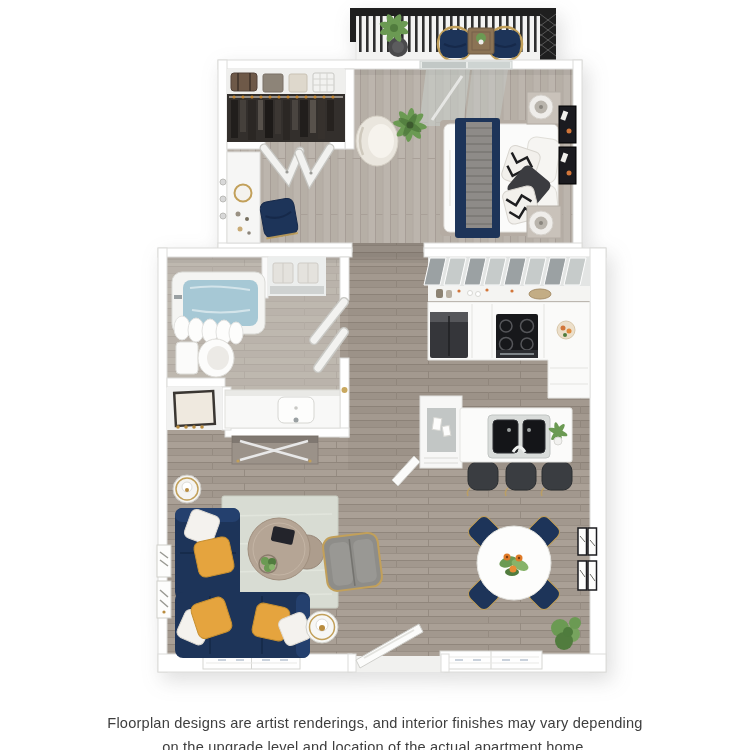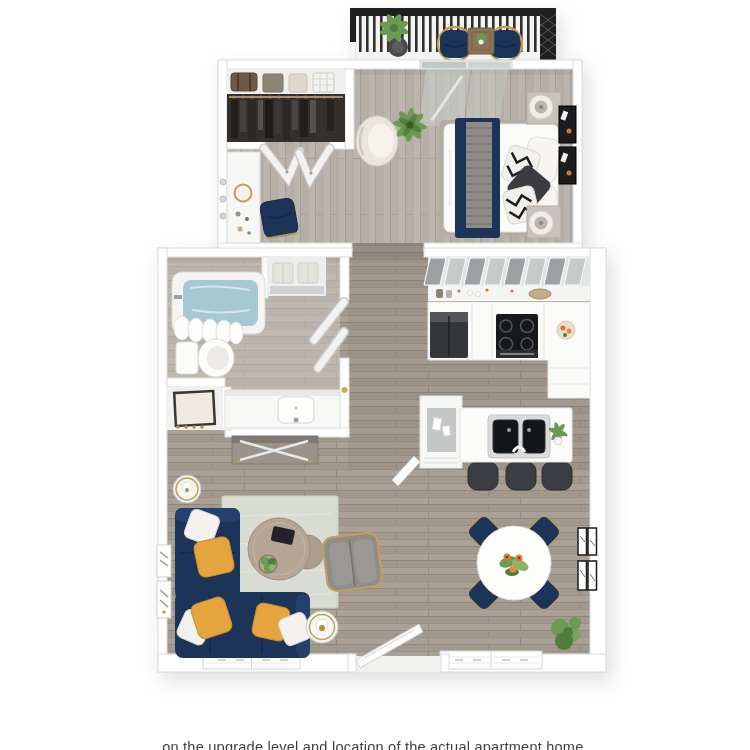--- a/index.html
+++ b/index.html
@@ -612,15 +612,15 @@
           <circle cx="572" cy="634" r="8" fill="#77a35e"></circle>
       <circle cx="564" cy="641" r="9" class="green2"></circle>
           <circle cx="575" cy="623" r="6" class="green"></circle>
       <circle cx="568" cy="632" r="5" fill="#4f7c3d"></circle>
     </g>
   </g>
 </svg>
 </div>
 
 <p class="disclaimer">
-  <br>
+  <span>Floorplan designs are artist renderings, and interior finishes may vary depending</span><br>
   <span>on the upgrade level and location of the actual apartment home.</span>
 </p>
 
 </body></html>

